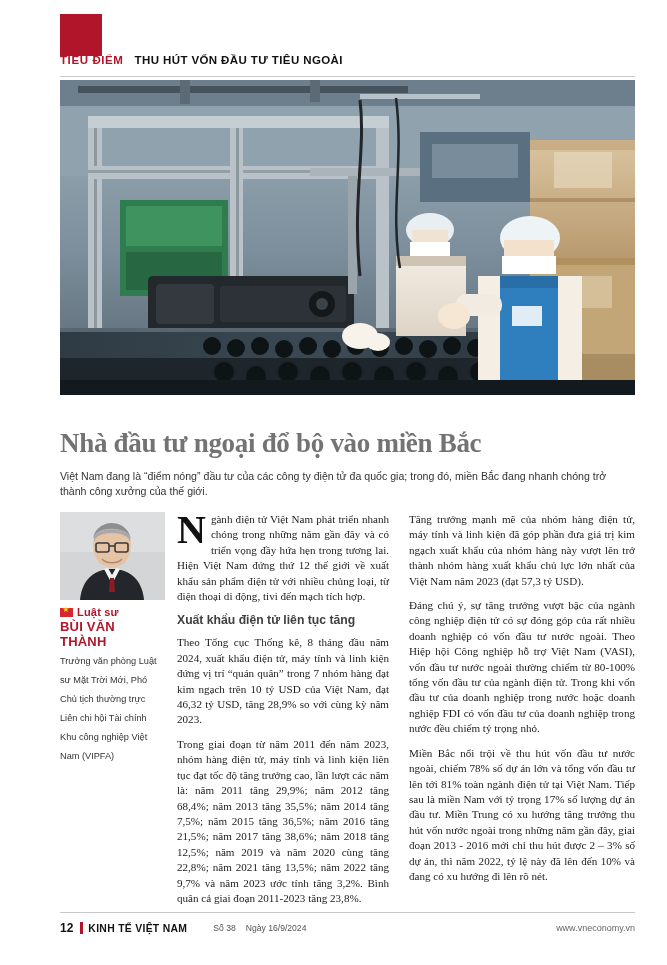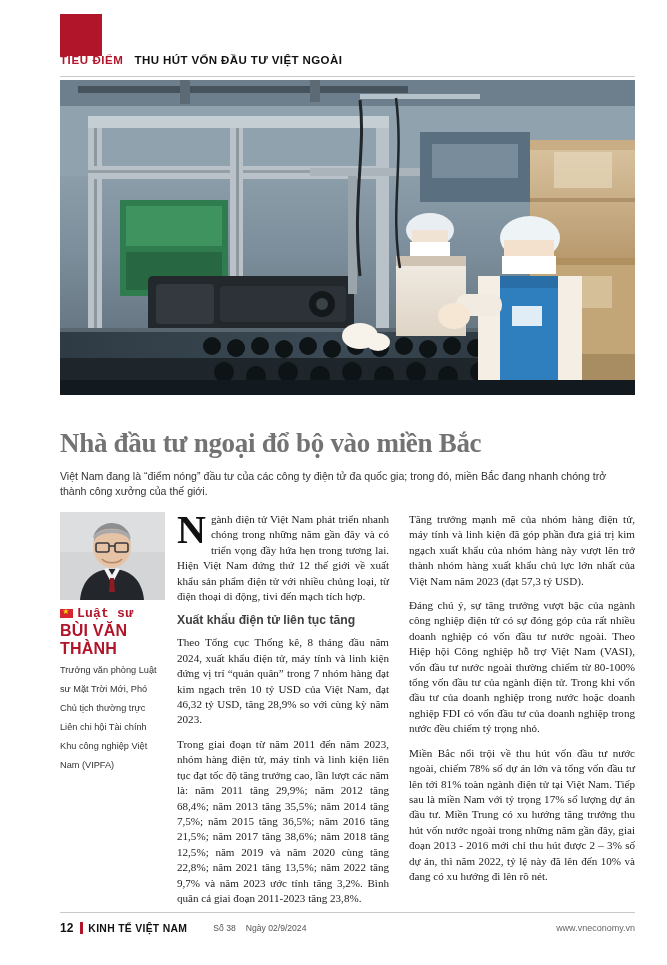--- a/index.html
+++ b/index.html
@@ -169,30 +169,30 @@
   .flag::after {
     content: "★";
     position: absolute;
     left: 2.2px;
     top: -2.4px;
     font-size: 8px;
     line-height: 9px;
     color: #f5d80a;
   }
   .author-role {
-    font-family: Liberation Mono, monospace;
-    font-weight: bold;
-    font-size: 13px;
+    font-family: Liberation Sans, sans-serif;
+    font-weight: bold;
+    font-size: 11px;
     color: #b0152a;
     letter-spacing: 0.2px;
   }
   .author-name {
     font-family: "Liberation Sans", sans-serif;
     font-weight: bold;
-    font-size: 16px;
+    font-size: 13px;
     color: #b0152a;
     letter-spacing: 0.2px;
     margin-top: 1px;
   }
   .author-title {
     font-family: "Liberation Sans", sans-serif;
     font-size: 9.2px;
     line-height: 19px;
     color: #333333;
     margin-top: 3px;
@@ -257,21 +257,21 @@
 </style>
 </head>
 <body>
 
 <div class="page">
 
   <div class="header">
     <div class="header-swatch"></div>
     <div class="header-labels">
       <span class="header-kicker">TIÊU ĐIỂM</span>
-      <span class="header-section">THU HÚT VỐN ĐẦU TƯ VIỆT NGOÀI</span>
+      <span class="header-section">THU HÚT VỐN ĐẦU TƯ TIÊU NGOÀI</span>
     </div>
     <div class="header-rule"></div>
   </div>
 
   <div class="photo">
     <svg width="575" height="315" viewBox="0 0 575 315">
       <defs>
         <linearGradient id="bgwall" x1="0" y1="0" x2="0" y2="1">
           <stop offset="0%" stop-color="#9fb0bb"></stop>
           <stop offset="55%" stop-color="#7c8e9b"></stop>
@@ -447,17 +447,17 @@
     <p>Đáng chú ý, sự tăng trưởng vượt bậc của ngành công nghiệp điện tử có sự đóng góp của rất nhiều doanh nghiệp có vốn đầu tư nước ngoài. Theo Hiệp hội Công nghiệp hỗ trợ Việt Nam (VASI), vốn đầu tư nước ngoài thường chiếm từ 80-100% tổng vốn đầu tư của ngành điện tử. Trong khi vốn đầu tư của doanh nghiệp trong nước hoặc doanh nghiệp FDI có vốn đầu tư của doanh nghiệp trong nước đều chiếm tỷ trọng nhỏ.</p>
     <p>Miền Bắc nổi trội về thu hút vốn đầu tư nước ngoài, chiếm 78% số dự án lớn và tổng vốn đầu tư lên tới 81% toàn ngành điện tử tại Việt Nam. Tiếp sau là miền Nam với tỷ trọng 17% số lượng dự án đầu tư. Miền Trung có xu hướng tăng trưởng thu hút vốn nước ngoài trong những năm gần đây, giai đoạn 2013 - 2016 mới chỉ thu hút được 2 – 3% số dự án, thì năm 2022, tỷ lệ này đã lên đến 10% và đang có xu hướng đi lên rõ nét.</p>
   </div>
 
   <div class="footer-rule"></div>
   <div class="footer">
     <span class="footer-page">12</span>
     <span class="footer-brandmark"></span>
     <span class="footer-brand">KINH TẾ VIỆT NAM</span>
     <span class="footer-issue">Số 38</span>
-    <span class="footer-date">Ngày 02/9/2024</span>
+    <span class="footer-date">Ngày 16/9/2024</span>
     <span class="footer-url">www.vneconomy.vn</span>
   </div>
 
 </div>
 
 </body></html>

